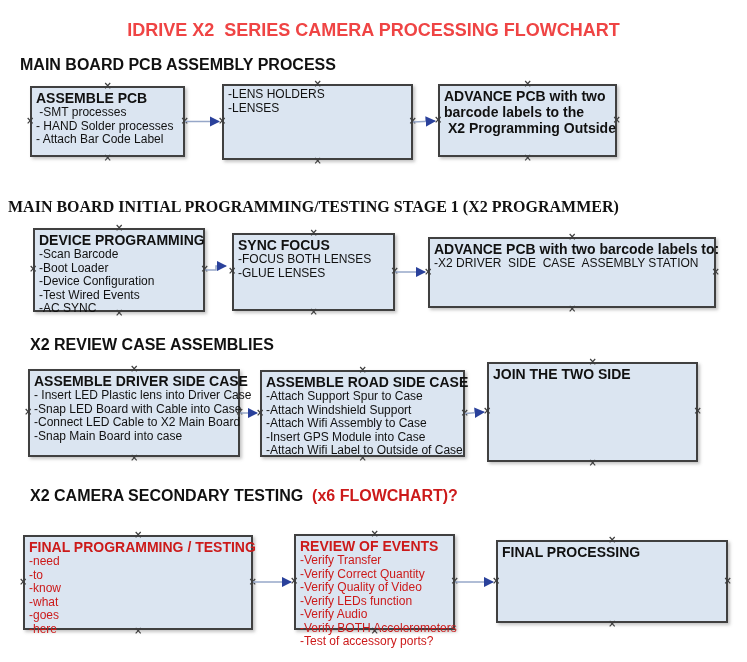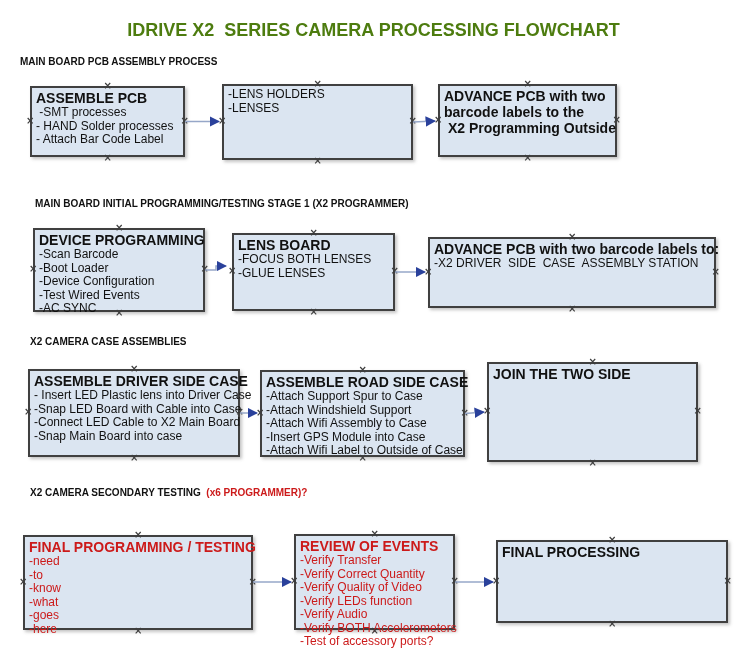--- a/index.html
+++ b/index.html
@@ -7,24 +7,24 @@
     position:relative;
     width:747px;height:662px;
     background:#ffffff;
     font-family:"Liberation Sans", sans-serif;
     color:#111;
     overflow:hidden;
   }
   .chart-title{
     position:absolute;top:20px;left:0;right:0;
     text-align:center;font-weight:bold;font-size:18px;
-    white-space:pre;color:#4d7c0f;
+    white-space:pre;color:#ef4444;
   }
   .section-heading{
-    position:absolute;font-weight:bold;font-size:10px;
+    position:absolute;font-weight:bold;font-size:16px;
     white-space:pre;color:#111;
   }
   .section-heading .red-part{color:var(--red-text,#cc1a1a);}
   .fc-box{
     position:absolute;box-sizing:border-box;
     background:var(--box-fill,#dbe5f1);
     border:2px solid var(--box-border,#404040);
     box-shadow:2px 2px 3px rgba(125,125,125,.45);
     padding:2px 4px;overflow:visible;
   }
@@ -43,23 +43,23 @@
   .connector{stroke:var(--connector-line,#96a7c8);stroke-width:1.5;fill:none;}
 </style>
 </head>
 <body>
 
 <div id="canvas">
 
   <div class="chart-title">IDRIVE X2  SERIES CAMERA PROCESSING FLOWCHART</div>
 
   <div class="section-heading" style="left:20px;top:56px;">MAIN BOARD PCB ASSEMBLY PROCESS</div>
-  <div class="section-heading" style="left:35px;top:198px;">MAIN BOARD INITIAL PROGRAMMING/TESTING STAGE 1 (X2 PROGRAMMER)</div>
-  <div class="section-heading" style="left:30px;top:336px;">X2 CAMERA CASE ASSEMBLIES</div>
-  <div class="section-heading" style="left:30px;top:487px;"><span>X2 CAMERA SECONDARY TESTING  </span><span class="red-part">(x6 PROGRAMMER)?</span></div>
+  <div class="section-heading" style="left:8px;top:198px;font-family:Liberation Serif, serif;">MAIN BOARD INITIAL PROGRAMMING/TESTING STAGE 1 (X2 PROGRAMMER)</div>
+  <div class="section-heading" style="left:30px;top:336px;">X2 REVIEW CASE ASSEMBLIES</div>
+  <div class="section-heading" style="left:30px;top:487px;"><span>X2 CAMERA SECONDARY TESTING  </span><span class="red-part">(x6 FLOWCHART)?</span></div>
 
   <div class="fc-box" style="left:30px;top:86px;width:155px;height:71px;">
     <div class="box-title">ASSEMBLE PCB</div>
     <div class="box-items"> -SMT processes
 - HAND Solder processes
 - Attach Bar Code Label</div>
   <span class="handle h-t">×</span>
       <span class="handle h-b">×</span>
       <span class="handle h-l">×</span>
       <span class="handle h-r">×</span>
@@ -89,21 +89,21 @@
 -Boot Loader
 -Device Configuration
 -Test Wired Events
 -AC SYNC</div>
   <span class="handle h-t">×</span>
       <span class="handle h-b">×</span>
       <span class="handle h-l">×</span>
       <span class="handle h-r">×</span>
     </div>
   <div class="fc-box" style="left:232px;top:233px;width:163px;height:78px;">
-    <div class="box-title">LENS BOARD</div>
+    <div class="box-title">SYNC FOCUS</div>
     <div class="box-items">-FOCUS BOTH LENSES
 -GLUE LENSES</div>
   <span class="handle h-t">×</span>
       <span class="handle h-b">×</span>
       <span class="handle h-l">×</span>
       <span class="handle h-r">×</span>
     </div>
   <div class="fc-box" style="left:428px;top:237px;width:288px;height:71px;">
     <div class="box-title">ADVANCE PCB with two barcode labels to:</div>
     <div class="box-items">-X2 DRIVER  SIDE  CASE  ASSEMBLY STATION</div>

